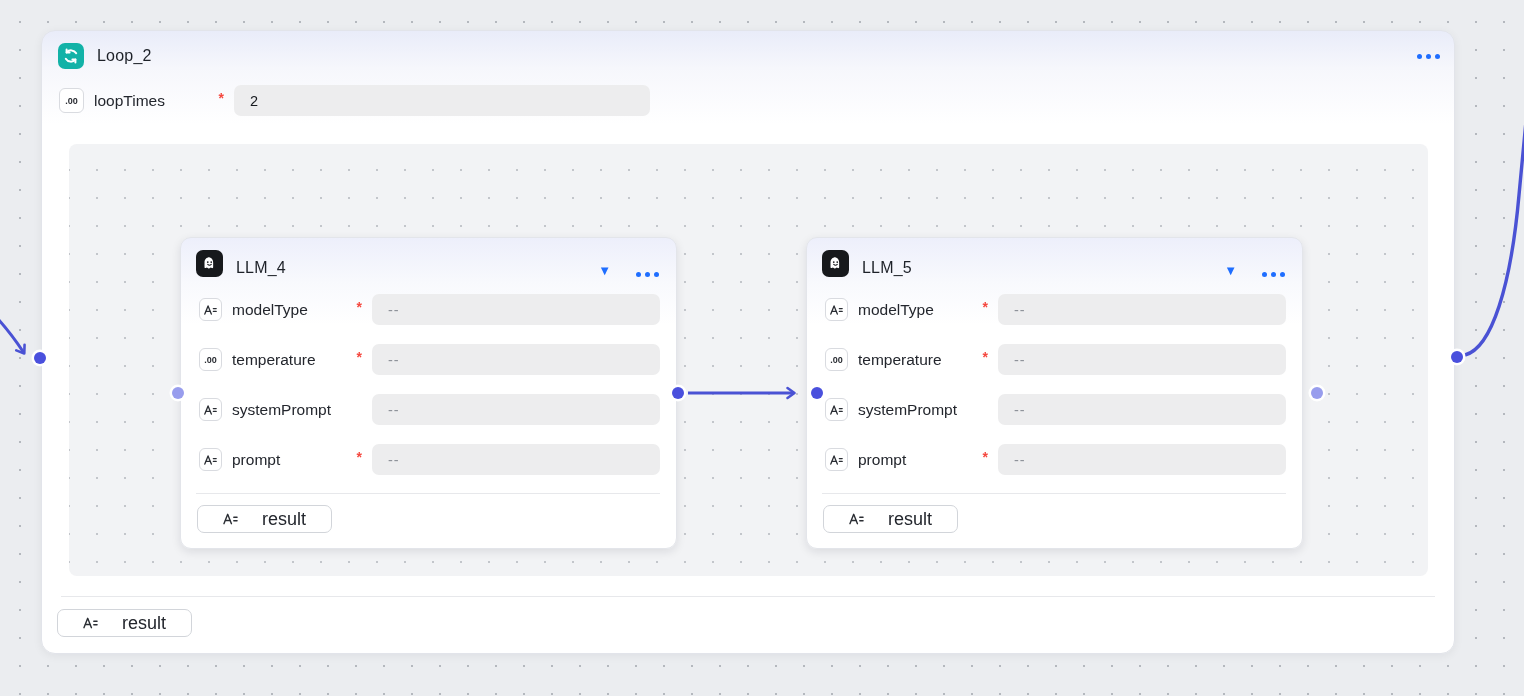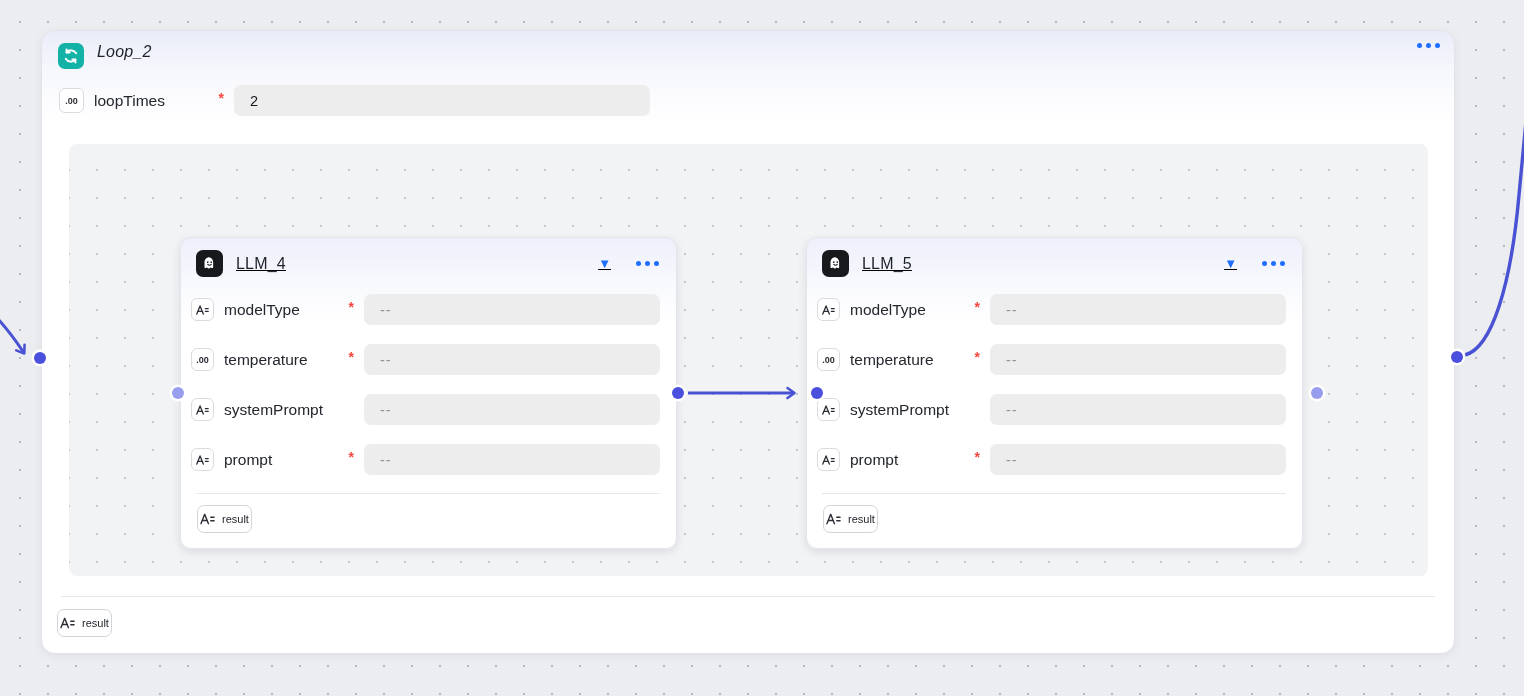--- a/index.html
+++ b/index.html
@@ -32,33 +32,33 @@
   .field-label{ font-size:15.5px; color:#23262d; margin-left:10px; white-space:nowrap; }
   .required{ color:#f5483f; font-size:14px; font-weight:bold; margin-left:auto; margin-right:10px; margin-top:-6px; }
   .field-input{
     background:#ededee; border-radius:7px; height:31px;
     display:flex; align-items:center; padding:0 16px;
     font-size:14.5px; color:#16191e; cursor:text;
   }
   .field-input .ph{ color:#8f939a; letter-spacing:1px; }
   .divider{ position:absolute; height:1px; background:#e7e8eb; }
   .result-chip{
-    position:absolute; display:inline-flex; align-items:center; gap:7px;
+    position:absolute; display:inline-flex; align-items:center; gap:24px;
     border:1px solid #d2d5da; border-radius:7px; background:#fff;
-    height:28px; padding:0 2px; font-size:11px; color:#23262d; cursor:pointer;
+    height:28px; padding:0 25px; font-size:18px; color:#23262d; cursor:pointer;
   }
 
   
   .loop-node{
     position:absolute; left:41px; top:30px; width:1414px; height:624px;
     background:linear-gradient(180deg,#e9ecf9 0%,#f6f7fc 6%,#ffffff 15%);
     border:1px solid #e2e4ea; border-radius:14px;
     box-shadow:0 2px 10px rgba(20,24,40,.06);
   }
-  .loop-header{ position:absolute; left:16px; right:14px; top:12px; height:26px; display:flex; align-items:flex-start;font-style:italic; }
+  .loop-header{ position:absolute; left:16px; right:14px; top:12px; height:26px; display:flex; align-items:center; }
   .loop-icon{
     width:26px; height:26px; border-radius:7px; background:#12b2a7;
     display:flex; align-items:center; justify-content:center; flex:none;
   }
   .loop-header .node-title{ margin-left:13px; }
   .loop-header .menu-dots{ margin-left:auto; }
   .loop-field-row{ position:absolute; left:17px; top:54px; height:31px; display:flex; align-items:center; }
   .loop-field-row .type-badge{ width:25px; height:25px; }
   .loop-field-row .label-col{ width:175px; display:flex; align-items:center; }
   .loop-field-row .field-input{ width:416px; }
@@ -72,30 +72,30 @@
   .loop-result{ left:15px; top:578px; }
 
   
   .llm-node{
     position:absolute; top:237px; width:497px; height:312px;
     background:linear-gradient(180deg,#edeffb 0%,#f8f9fd 14%,#ffffff 28%);
     border:1px solid #e3e5ea; border-radius:11px;
     box-shadow:0 3px 10px rgba(20,24,40,.10);
   }
   #llm-0{ left:180px; } #llm-1{ left:806px; }
-  .llm-header{ position:absolute; left:15px; right:17px; top:12px; height:27px; display:flex; align-items:center;text-decoration:underline; }
+  .llm-header{ position:absolute; left:15px; right:17px; top:12px; height:27px; display:flex; align-items:flex-end; }
   .llm-icon{
     width:27px; height:27px; border-radius:7px; background:#17191c;
     display:flex; align-items:center; justify-content:center; flex:none;
   }
   .llm-header .node-title{ margin-left:13px; }
   .llm-header .collapse-tri{ margin-left:auto; }
   .llm-header .menu-dots{ margin-left:25px; }
   .rows{ position:absolute; left:0; right:0; top:56px; }
-  .field-row{ height:31px; display:flex; align-items:center; padding-left:10px; margin-bottom:19px; }
+  .field-row{ height:31px; display:flex; align-items:center; padding-left:18px; margin-bottom:19px; }
   .field-row .type-badge{ width:23px; height:23px; }
   .field-row .label-col{ width:173px; display:flex; align-items:center; }
   .field-row .field-input{ flex:1; margin-right:16px; }
   .llm-divider{ left:15px; right:16px; top:255px; }
   .llm-result{ left:16px; top:267px; }
 
   
   svg.edges{ position:absolute; inset:0; width:1524px; height:696px; pointer-events:none; z-index:5; }
   .port{
     position:absolute; width:12px; height:12px; border-radius:50%;

